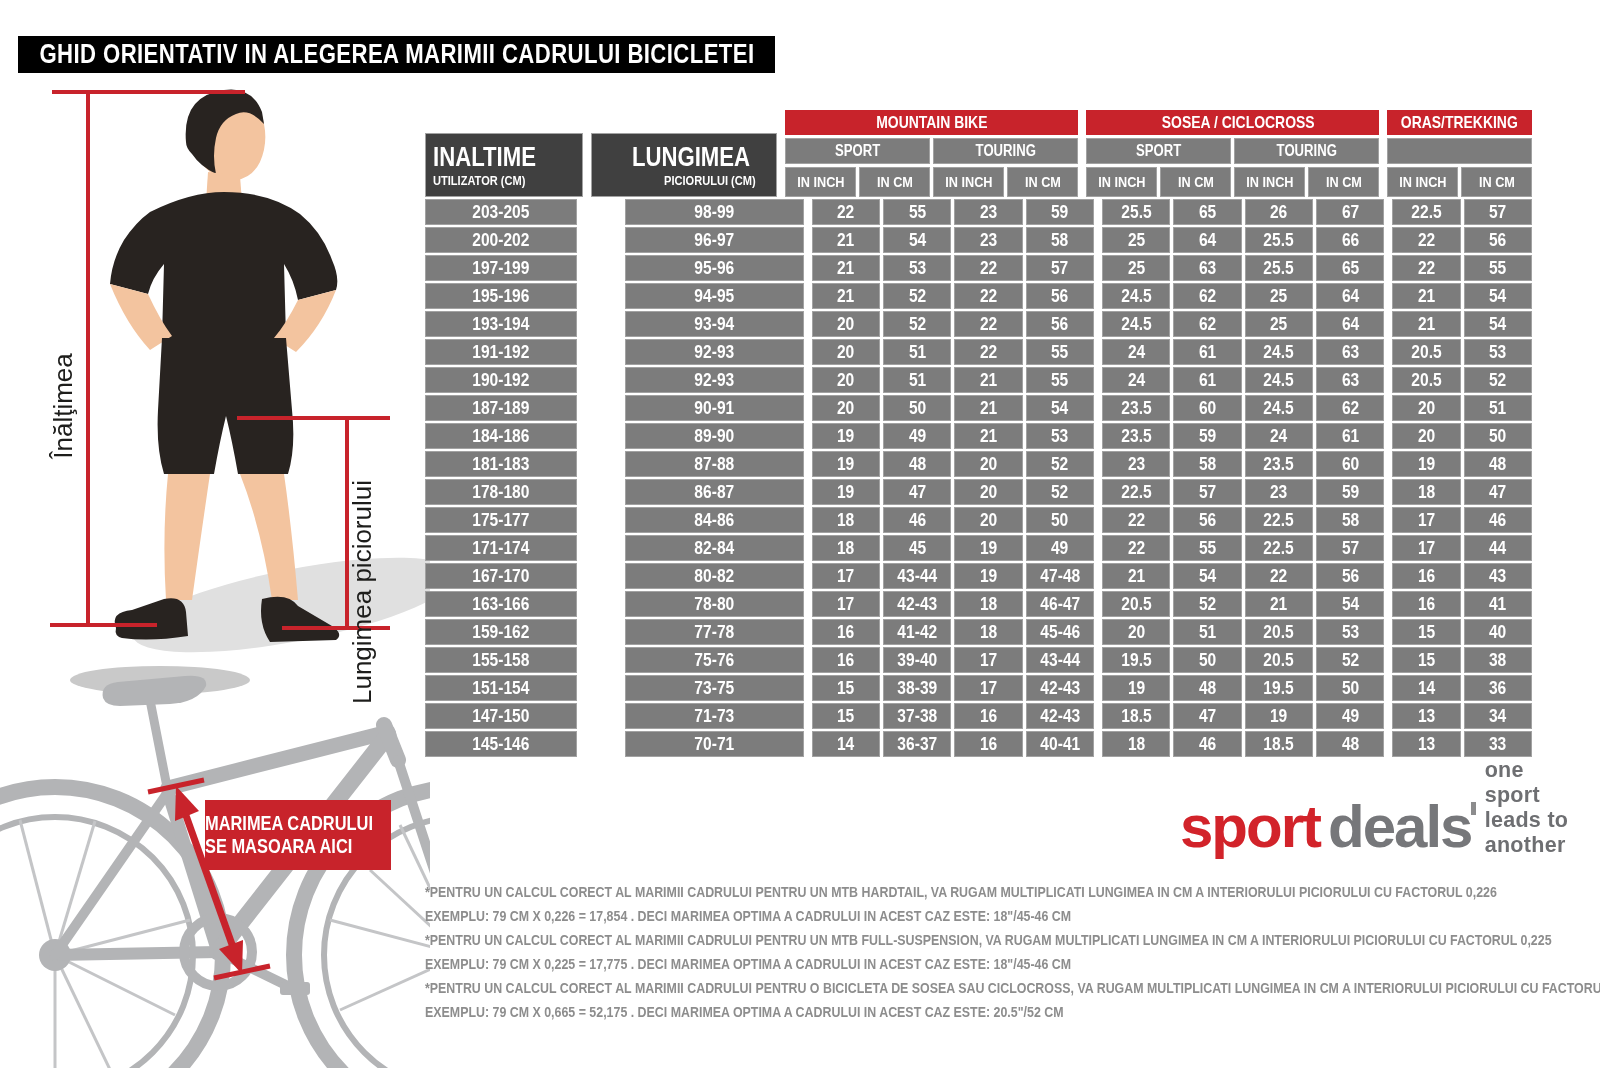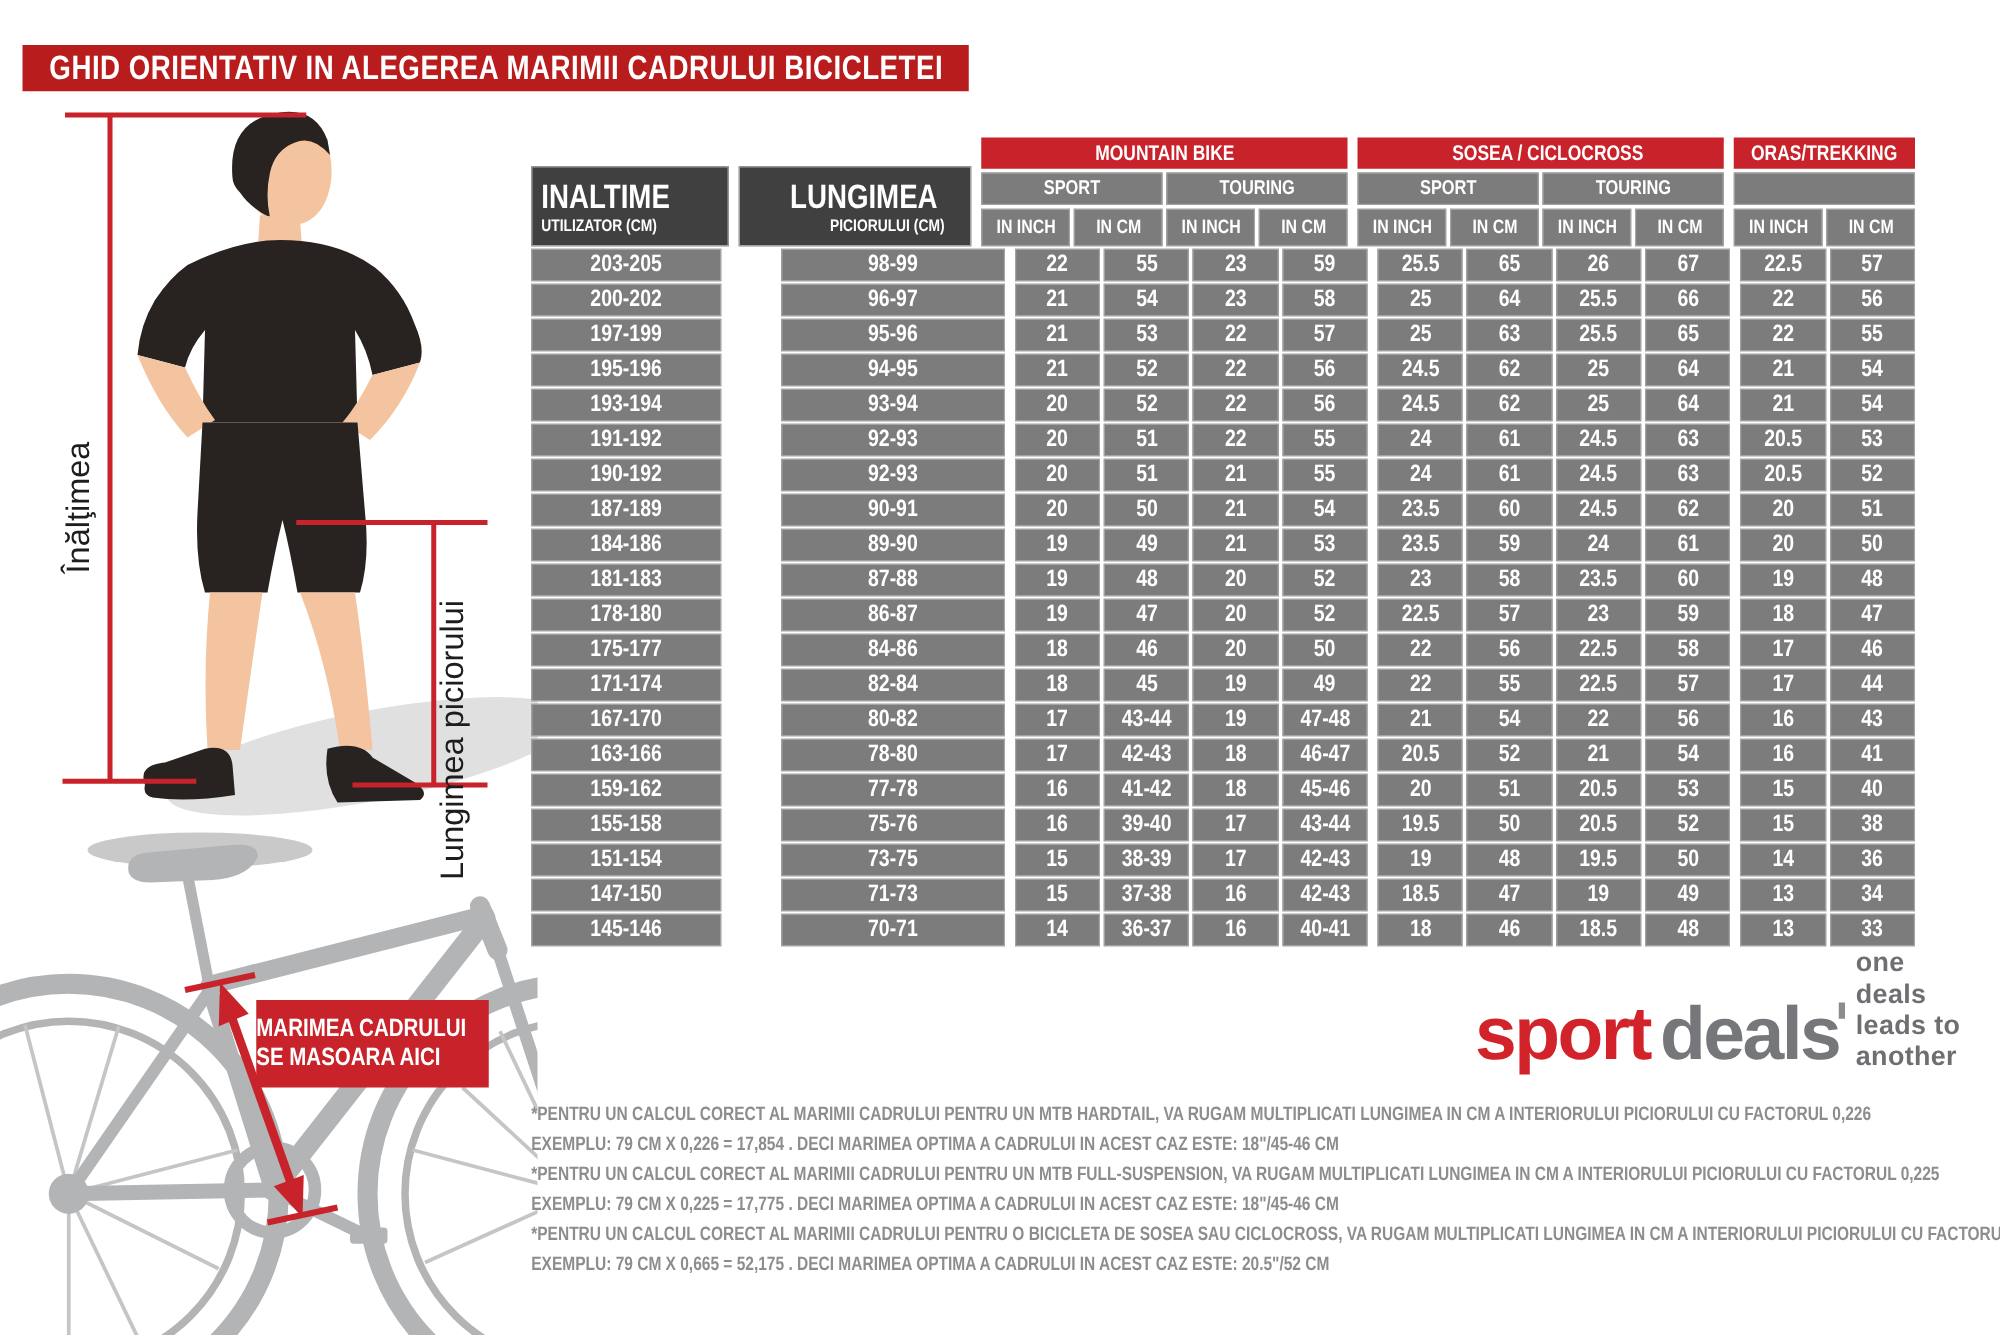--- a/index.html
+++ b/index.html
@@ -3,21 +3,21 @@
 <meta charset="utf-8">
 <style>
   * { margin:0; padding:0; box-sizing:border-box; }
   body { background:#ffffff; font-family:"Liberation Sans", sans-serif; }
   .page { position:relative; width:1600px; height:1068px; background:#fff; overflow:hidden; }
 
   .cond { display:inline-block; transform:scaleX(0.82); white-space:nowrap; }
   .cond-l { display:inline-block; transform:scaleX(0.82); transform-origin:0 50%; white-space:nowrap; }
 
   
-  .banner { position:absolute; left:18px; top:36px; width:757px; height:37px; background:#b91c1c;
+  .banner { position:absolute; left:18px; top:36px; width:757px; height:37px; background:#000000;
             display:flex; align-items:center; justify-content:center; }
   .banner span { color:#fff; font-weight:bold; font-size:27px; letter-spacing:0.5px; }
 
   
   .illu { position:absolute; left:0; top:80px; width:430px; height:988px; }
   .rot-label { position:absolute; color:#1d1d1b; font-size:26px; white-space:nowrap;
                transform:translate(-50%,-50%) rotate(-90deg); }
   .frame-box { position:absolute; left:205px; top:800px; width:186px; height:70px; background:#c8232b;
                display:flex; flex-direction:column; justify-content:center; padding-left:0; }
   .frame-box div { color:#fff; font-weight:bold; font-size:20px; line-height:23px; }
@@ -1014,21 +1014,21 @@
     </div>
   </div>
   </div>
 
   <div class="logo">
     <div class="logo-line">
       <span class="logo-sport">sport</span><span class="logo-deals">deals</span>
     </div>
     <div class="tagline">
       <span class="sq"></span>
-      <span class="tg">one deals leads to another</span>
+      <span class="tg">one sport leads to another</span>
     </div>
   </div>
 
   <div class="footnotes">
     <div class="fn"><span>*PENTRU UN CALCUL CORECT AL MARIMII CADRULUI PENTRU UN MTB HARDTAIL, VA RUGAM MULTIPLICATI LUNGIMEA IN CM A INTERIORULUI PICIORULUI CU FACTORUL 0,226</span></div>
     <div class="fn"><span>EXEMPLU: 79 CM X 0,226 = 17,854 . DECI MARIMEA OPTIMA A CADRULUI IN ACEST CAZ ESTE: 18"/45-46 CM</span></div>
     <div class="fn"><span>*PENTRU UN CALCUL CORECT AL MARIMII CADRULUI PENTRU UN MTB FULL-SUSPENSION, VA RUGAM MULTIPLICATI LUNGIMEA IN CM A INTERIORULUI PICIORULUI CU FACTORUL 0,225</span></div>
     <div class="fn"><span>EXEMPLU: 79 CM X 0,225 = 17,775 . DECI MARIMEA OPTIMA A CADRULUI IN ACEST CAZ ESTE: 18"/45-46 CM</span></div>
     <div class="fn"><span>*PENTRU UN CALCUL CORECT AL MARIMII CADRULUI PENTRU O BICICLETA DE SOSEA SAU CICLOCROSS, VA RUGAM MULTIPLICATI LUNGIMEA IN CM A INTERIORULUI PICIORULUI CU FACTORUL 0,665</span></div>
     <div class="fn"><span>EXEMPLU: 79 CM X 0,665 = 52,175 . DECI MARIMEA OPTIMA A CADRULUI IN ACEST CAZ ESTE: 20.5"/52 CM</span></div>

